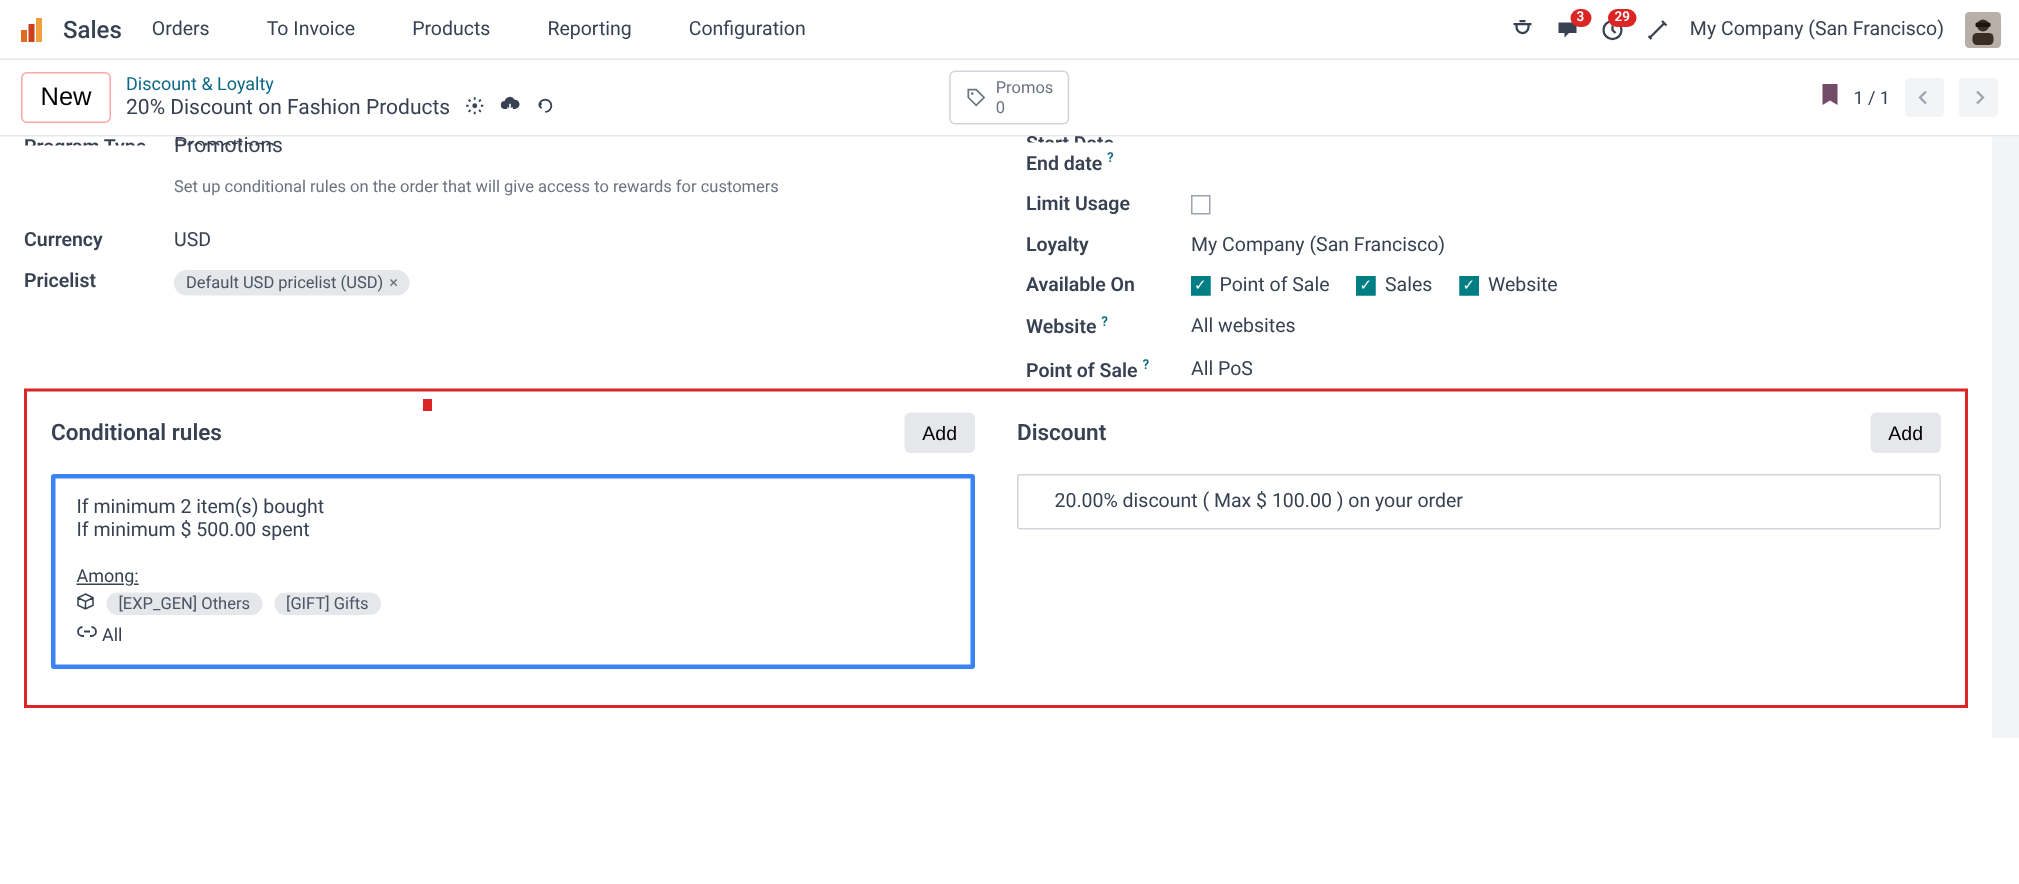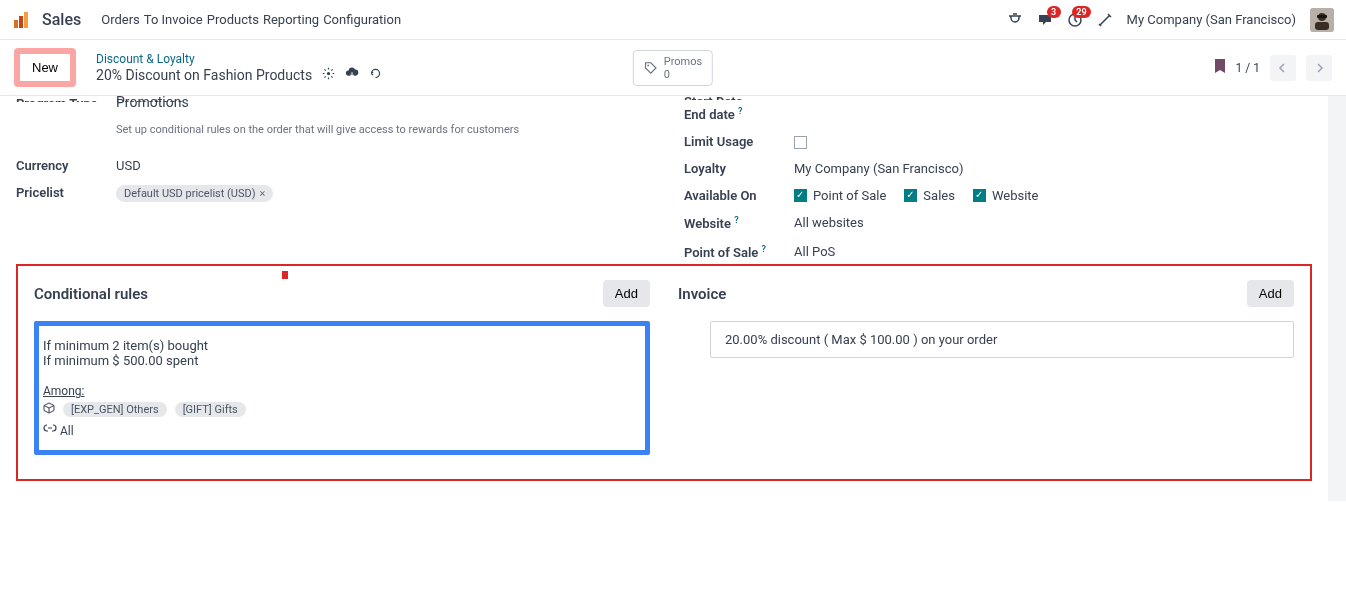--- a/index.html
+++ b/index.html
@@ -1,28 +1,28 @@
 <!DOCTYPE html>
 <html><head>
 <meta charset="utf-8">
 <style>
 * { box-sizing: border-box; margin: 0; padding: 0; }
 body { font-family: -apple-system, BlinkMacSystemFont, "Segoe UI", Roboto, sans-serif; font-size: 13px; color: #374151; background: #fff; }
 .topbar { display: flex; align-items: center; height: 40px; padding: 0 12px; border-bottom: 1px solid #e5e7eb; }
 .logo { width: 20px; height: 20px; margin-right: 10px; }
 .app-title { font-size: 16px; font-weight: 500; color: #374151; margin-right: 20px; }
-.nav { display: flex; gap: 4px; }
+.nav { display: flex; gap: 38px; }
 .nav-item { color: #374151; cursor: pointer; font-size: 13px; }
 .topbar-right { margin-left: auto; display: flex; align-items: center; gap: 14px; }
 .icon-btn { position: relative; cursor: pointer; display: flex; align-items: center; }
 .icon-badge { position: absolute; top: -6px; right: -8px; background: #dc2626; color: #fff; font-size: 9px; font-weight: 600; border-radius: 8px; padding: 1px 4px; min-width: 14px; text-align: center; }
 .company-label { font-size: 13px; color: #374151; }
 .avatar { width: 24px; height: 24px; border-radius: 3px; background: #d1d5db; display: flex; align-items: center; justify-content: center; overflow: hidden; }
 .subbar { display: flex; align-items: center; padding: 8px 14px; border-bottom: 1px solid #e5e7eb; position: relative; }
-.new-btn { border: 6px solid #fca5a5; border-radius: 4px; padding: 6px 12px; font-size: 13px; background: #fff; cursor: pointer; margin-right: 20px; }
+.new-btn { border: 1px solid #fca5a5; border-radius: 4px; padding: 6px 12px; font-size: 17px; background: #fff; cursor: pointer; margin-right: 10px; }
 .breadcrumb-block { display: flex; flex-direction: column; }
 .breadcrumb-parent { color: #0d6986; font-size: 12px; cursor: pointer; }
 .breadcrumb-current { font-size: 14px; color: #374151; display: flex; align-items: center; gap: 10px; }
 .small-icon { cursor: pointer; color: #374151; }
 .promos-box { position: absolute; left: 50%; transform: translateX(-50%); border: 1px solid #d1d5db; border-radius: 4px; padding: 4px 10px; display: flex; align-items: center; gap: 6px; font-size: 11px; color: #6b7280; cursor: pointer; }
 .subbar-right { margin-left: auto; display: flex; align-items: center; gap: 10px; }
 .pager-text { font-size: 12px; color: #374151; }
 .pager-btn { width: 26px; height: 26px; border: none; background: #f3f4f6; cursor: pointer; display: flex; align-items: center; justify-content: center; color: #9ca3af; border-radius: 3px; }
 .body-area { display: flex; }
 .scroll-gutter { width: 18px; background: #f3f4f6; }
@@ -43,27 +43,27 @@
 .inline-checks { display: flex; gap: 18px; align-items: center; }
 .inline-checks label { display: flex; gap: 6px; align-items: center; font-size: 13px; }
 .tab-row { margin-top: 18px; }
 .tab { display: inline-block; padding: 8px 14px; font-size: 13px; color: #374151; border: 2px solid #dc2626; border-bottom: none; }
 .big-frame { border: 2.5px solid #dc2626; padding: 14px 16px 24px 16px; margin-top: -2px; }
 .two-col { display: flex; gap: 28px; }
 .section { flex: 1; }
 .section-head { display: flex; justify-content: space-between; align-items: center; margin-bottom: 14px; }
 .section-title { font-size: 15px; font-weight: 600; color: #374151; }
 .add-btn { background: #e5e7eb; border: none; border-radius: 4px; padding: 6px 12px; font-size: 13px; cursor: pointer; }
-.rule-card { border: 5px solid #3b82f6; border-radius: 2px; padding: 12px 4px; font-size: 13px; color: #374151; cursor: pointer; }
+.rule-card { border: 3px solid #3b82f6; border-radius: 2px; padding: 12px 14px; font-size: 13px; color: #374151; cursor: pointer; }
 .rule-card .among { text-decoration: underline; margin-top: 16px; font-size: 12px; }
 .rule-tags { display: flex; gap: 8px; align-items: center; margin-top: 4px; }
 .cube-icon { font-size: 12px; color: #374151; }
 .tag-chip2 { background: #e5e7eb; color: #4b5563; border-radius: 10px; padding: 1px 8px; font-size: 11px; }
 .all-row { display: flex; align-items: center; gap: 3px; margin-top: 6px; font-size: 12px; }
-.reward-card { border: 1px solid #d1d5db; border-radius: 2px; padding: 10px 14px; font-size: 13px; cursor: pointer; margin-left: 32px; }
+.reward-card { border: 1px solid #d1d5db; border-radius: 2px; padding: 10px 24px; font-size: 13px; cursor: pointer; }
 .red-square { position: absolute; width: 6px; height: 8px; background: #dc2626; left: 282px; top: 175px; }
 .field-label-wide { width: 110px; font-weight: 600; color: #374151; font-size: 13px; position: relative; }
 .bookmark-icon { color: #714b67; }
 </style>
 </head>
 <body>
 
 <div class="topbar">
   <div class="logo">
     <svg viewBox="0 0 20 20">
@@ -273,21 +273,21 @@
                     <path d="M4 2a3 3 0 000 6h1M10 2a3 3 0 010 6H9M5 5h4" stroke="#374151" stroke-width="1.2" fill="none"></path>
                   </svg>
             </span>
             <span>All</span>
           </div>
         </div>
       </div>
 
       <div class="section">
         <div class="section-head">
-          <div class="section-title">Invoice</div>
+          <div class="section-title">Discount</div>
           <button class="add-btn">Add</button>
         </div>
         <div class="reward-card">20.00% discount ( Max $ 100.00 ) on your order</div>
       </div>
     </div>
   </div>
 
 </div>
 <div class="scroll-gutter"></div>
 </div>

